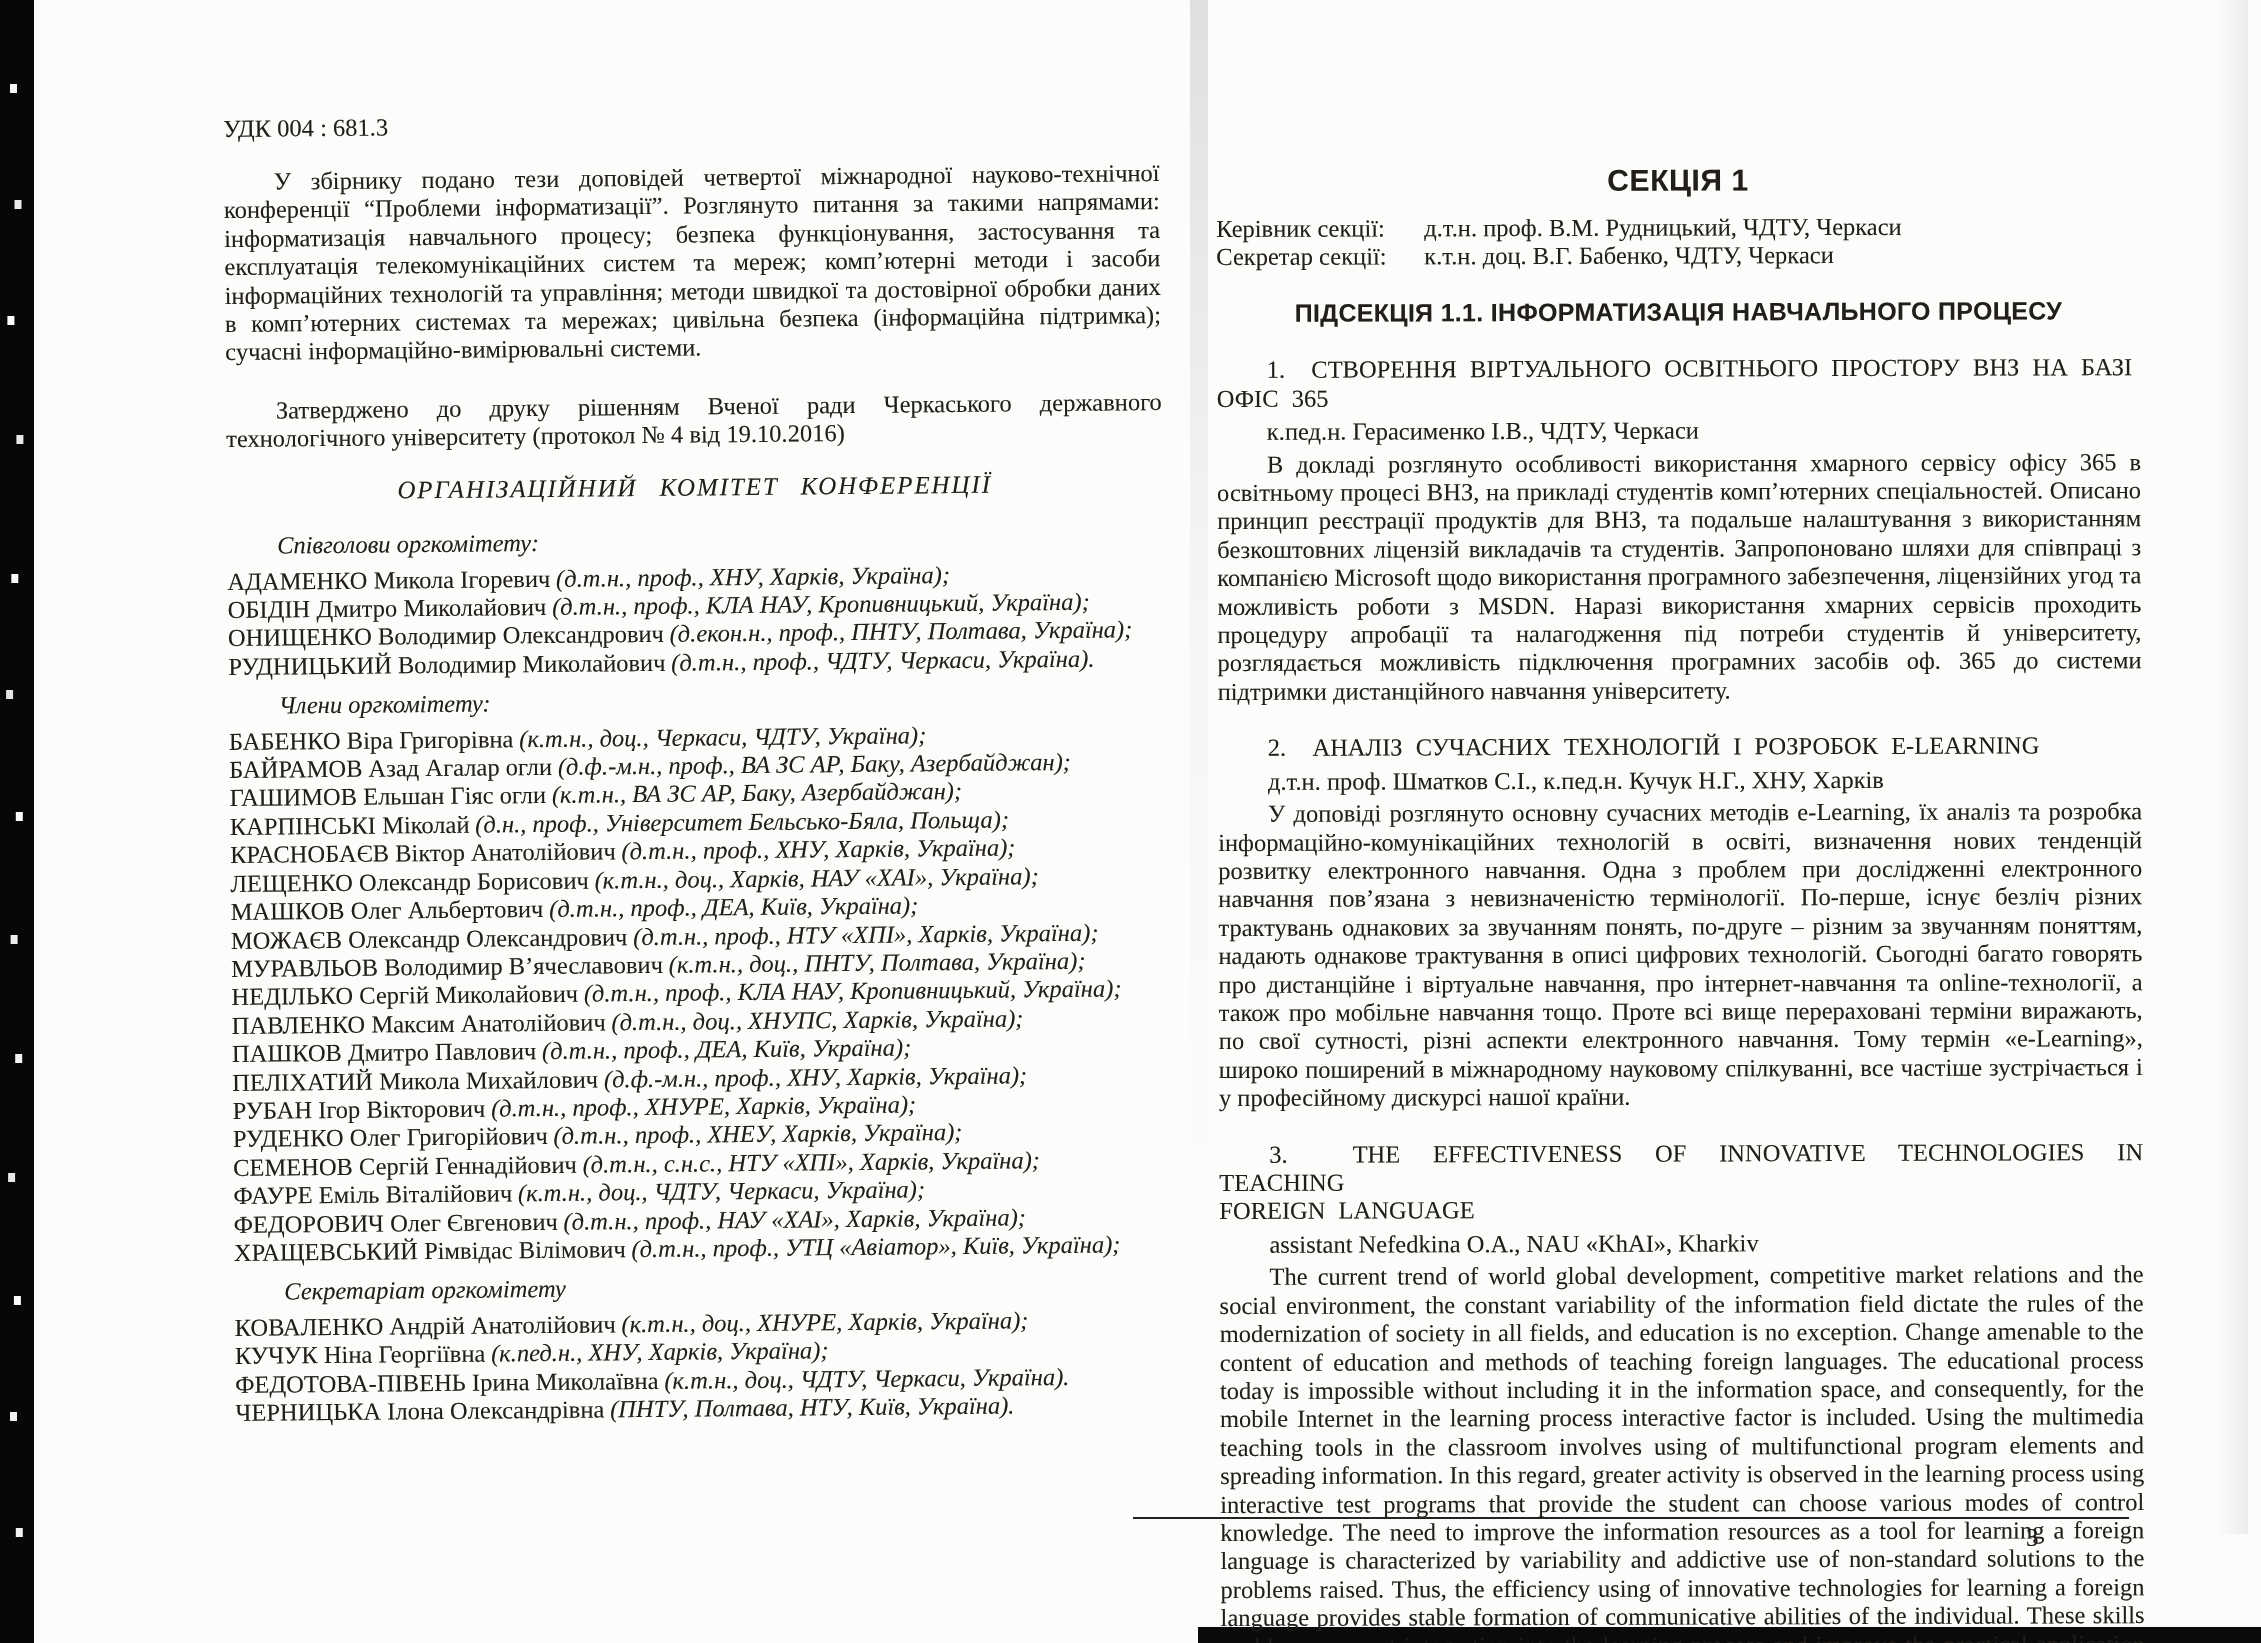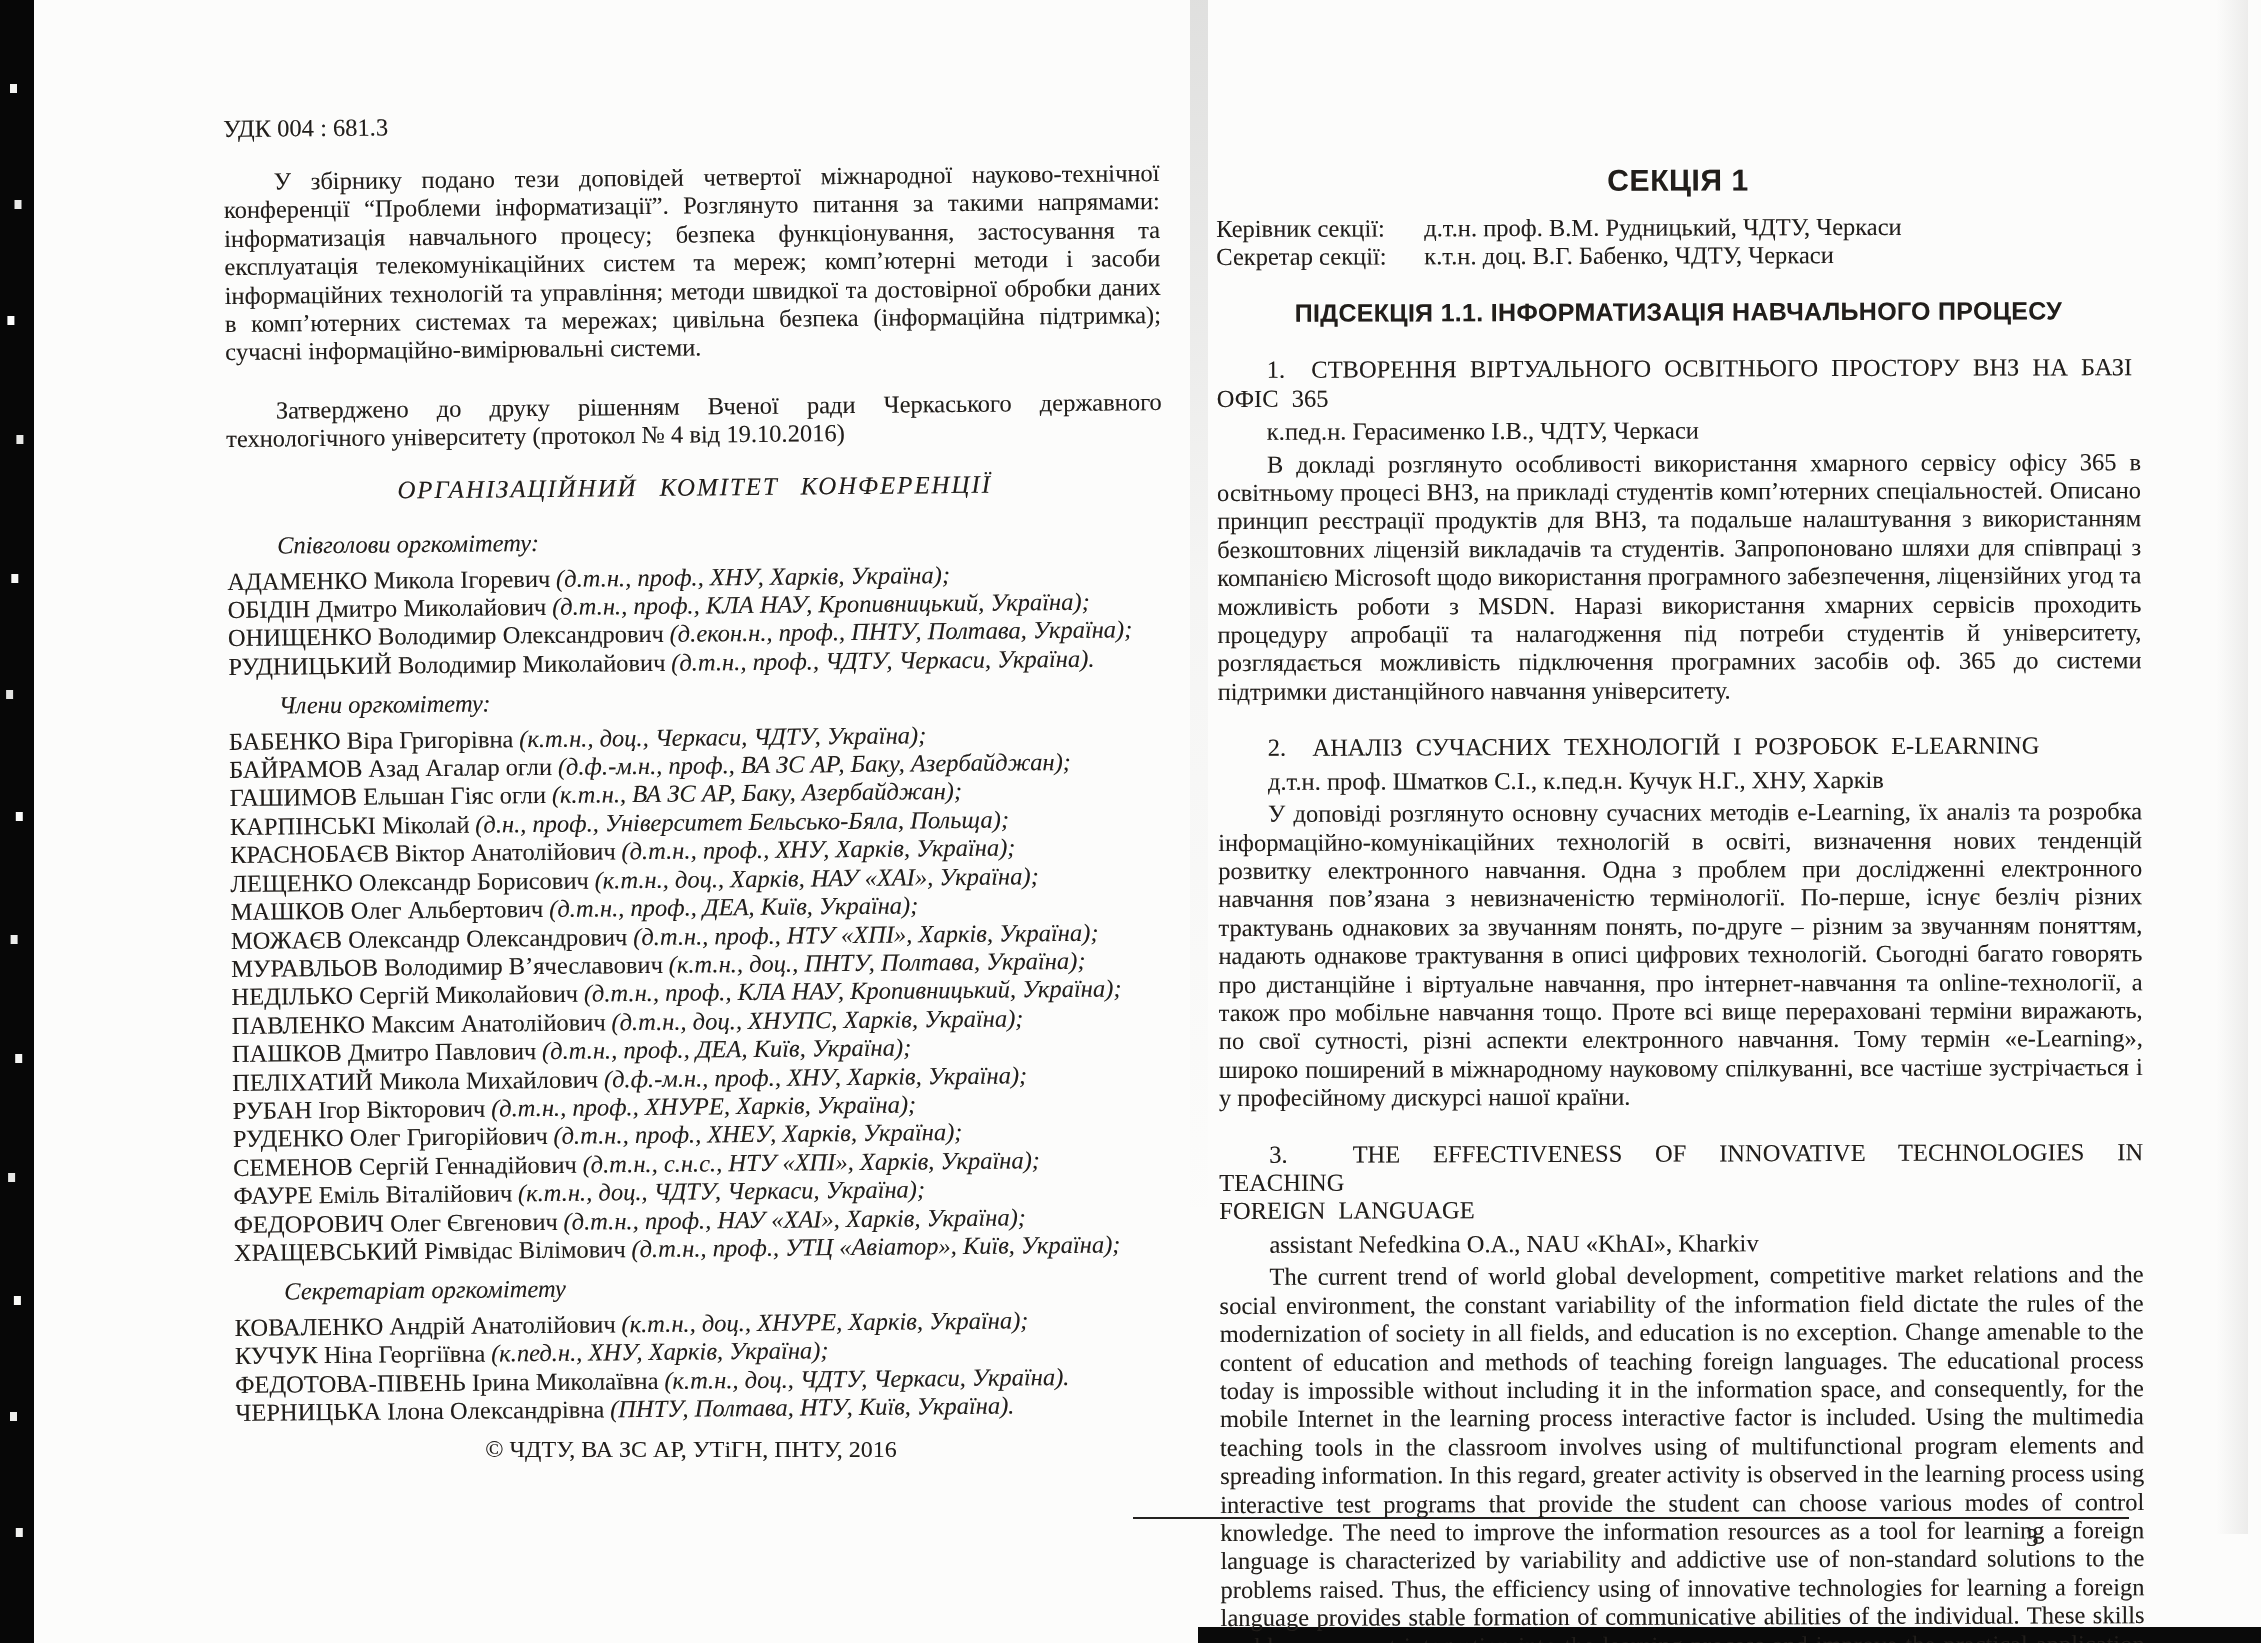--- a/index.html
+++ b/index.html
@@ -113,21 +113,20 @@
 
     <div class="t group-label tight">Секретаріат оргкомітету</div>
     <div>
       <div class="t name-row"><span class="nm">КОВАЛЕНКО Андрій Анатолійович</span><span class="dt">(к.т.н., доц., ХНУРЕ, Харків, Україна);</span></div>
       <div class="t name-row"><span class="nm">КУЧУК Ніна Георгіївна</span><span class="dt">(к.пед.н., ХНУ, Харків, Україна);</span></div>
       <div class="t name-row"><span class="nm">ФЕДОТОВА-ПІВЕНЬ Ірина Миколаївна</span><span class="dt">(к.т.н., доц., ЧДТУ, Черкаси, Україна).</span></div>
       <div class="t name-row"><span class="nm">ЧЕРНИЦЬКА Ілона Олександрівна</span><span class="dt">(ПНТУ, Полтава, НТУ, Київ, Україна).</span></div>
     </div>
   </div>
 
-  <div class="copyright">© ЧДТУ, ВА ЗС АР, УТіГН, ПНТУ, 2016</div>
 </div>
 
 <div class="page page-right">
   <div class="page-inner-right">
     <h1 class="sans section-title">СЕКЦІЯ 1</h1>
 
     <div class="officers">
       <div class="t officer-row">
         <span class="off-label">Керівник секції:</span>
         <span class="off-value">д.т.н. проф. В.М. Рудницький, ЧДТУ, Черкаси</span>

